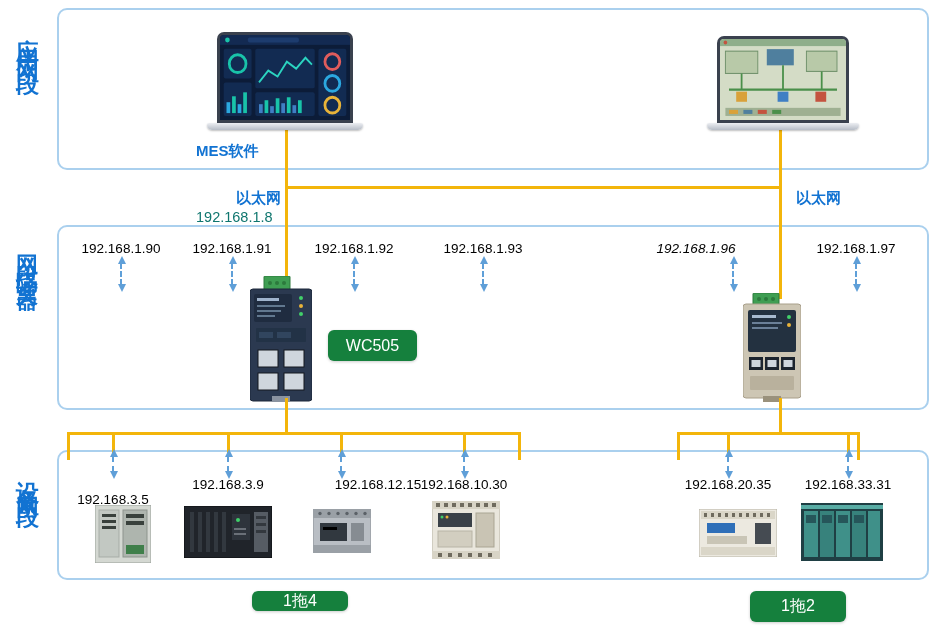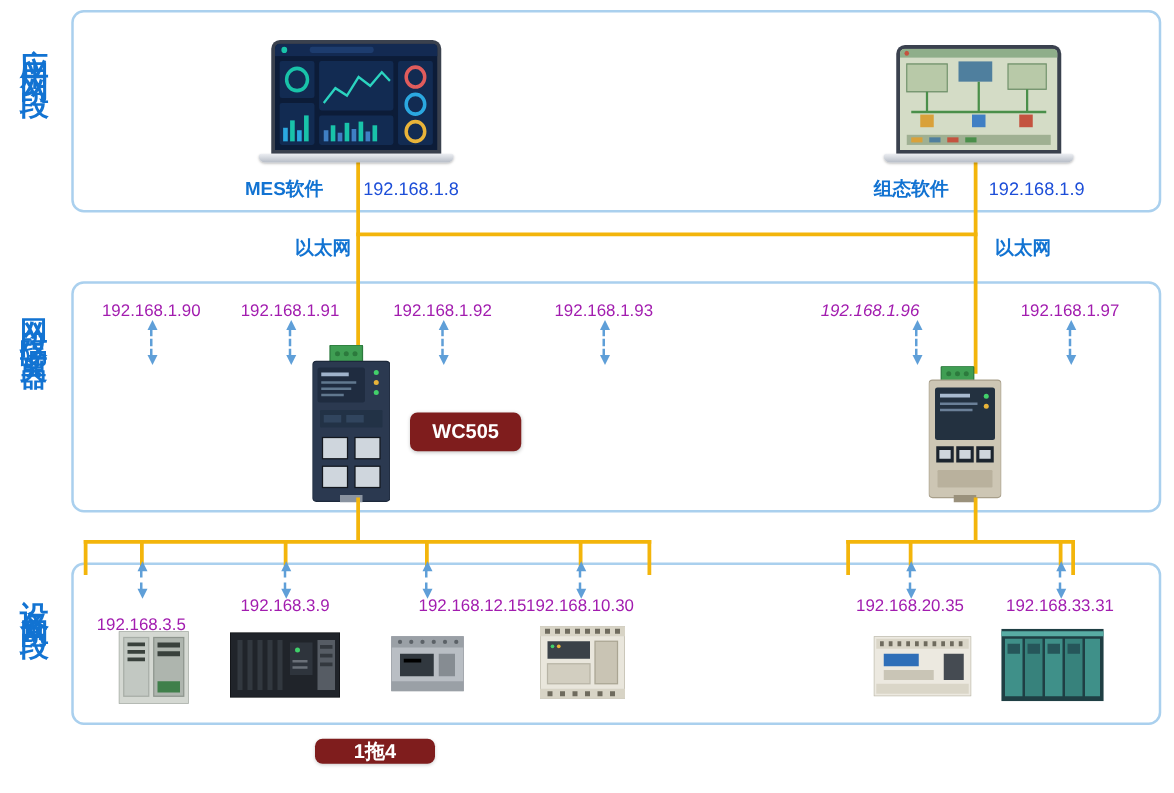--- a/index.html
+++ b/index.html
@@ -6,37 +6,37 @@
   #canvas{position:relative;width:939px;height:634px;background:#ffffff;
           font-family:"Liberation Sans",sans-serif;overflow:hidden;}
 
   .sec-box{position:absolute;border:2px solid #aad0ee;border-radius:10px;
            background:#ffffff;box-sizing:border-box;}
 
   .vlabel{position:absolute;color:#1273d2;font-weight:bold;font-size:23px;
           writing-mode:vertical-lr;text-orientation:upright;letter-spacing:11px;
           line-height:1;}
 
-  .caption{position:absolute;display:flex;align-items:center;white-space:nowrap;}
+  .caption{position:absolute;display:flex;align-items:flex-start;white-space:nowrap;flex-direction:column;}
   .blue-cap{color:#1273d2;font-weight:bold;font-size:15px;margin-right:32px;}
-  .ip-cap{color:#1d4ed8;font-size:14.5px;}
+  .ip-cap{color:#0f766e;font-size:14.5px;margin-top:48px;}
   .eth-label{position:absolute;color:#1273d2;font-weight:bold;font-size:15px;white-space:nowrap;}
 
-  .ip{position:absolute;transform:translateX(-50%);font-size:13.5px;color:#a21caf;white-space:nowrap;}
+  .ip{position:absolute;transform:translateX(-50%);font-size:13.5px;color:#000000;white-space:nowrap;}
 
   .yh{position:absolute;height:3px;background:#f3b50b;}
   .yv{position:absolute;width:3px;background:#f3b50b;}
 
   .varrow{position:absolute;width:0;border-left:2px dashed #5f9fd8;}
   .varrow::before,.varrow::after{content:"";position:absolute;left:-4px;
      border-left:4px solid transparent;border-right:4px solid transparent;}
   .varrow::before{top:-7px;border-bottom:8px solid #5f9fd8;}
   .varrow::after{bottom:-7px;border-top:8px solid #5f9fd8;}
 
-  .btn-label{position:absolute;background:#7f1d1d;color:#fff;font-weight:bold;
+  .btn-label{position:absolute;background:#15803d;color:#fff;font-weight:normal;
      font-size:16px;display:flex;align-items:center;justify-content:center;
      border-radius:6px;box-shadow:0 1px 3px rgba(0,0,0,.2);}
 
   .laptop{position:absolute;}
   .laptop .screen{position:absolute;left:10px;right:10px;top:0;bottom:7px;
      background:#3a414e;border-radius:7px 7px 0 0;padding:3px;box-sizing:border-box;}
   .laptop .screen svg{display:block;width:100%;height:100%;border-radius:4px 4px 0 0;}
   .laptop .base{position:absolute;left:0;right:0;bottom:0;height:7px;
      background:linear-gradient(#eceef2,#b6bcc6);border-radius:3px 3px 7px 7px;
      box-shadow:0 1px 2px rgba(0,0,0,.25);}
@@ -116,24 +116,20 @@
         <rect x="58" y="70" width="10" height="4" fill="#4a8f4a"></rect>
       </svg>
     </div>
     <div class="base"></div>
   </div>
 
   <div class="caption" style="left:196px;top:142px;">
     <span class="blue-cap">MES软件</span>
     <span class="ip-cap">192.168.1.8</span>
   </div>
-  <div class="caption" style="left:699px;top:142px;">
-    <span class="blue-cap">组态软件</span>
-    <span class="ip-cap">192.168.1.9</span>
-  </div>
 
   <span class="eth-label" style="left:236px;top:189px;">以太网</span>
   <span class="eth-label" style="left:796px;top:189px;">以太网</span>
 
   <span class="ip" style="left:121px;top:241px;">192.168.1.90</span>
   <span class="ip" style="left:232px;top:241px;">192.168.1.91</span>
   <span class="ip" style="left:354px;top:241px;">192.168.1.92</span>
   <span class="ip" style="left:483px;top:241px;">192.168.1.93</span>
   <span class="ip" style="left:696px;top:241px;font-style:italic;">192.168.1.96</span>
   <span class="ip" style="left:856px;top:241px;text-align:right;">192.168.1.97</span>
@@ -329,14 +325,15 @@
       <rect x="51" y="8" width="14" height="46" fill="#37827c"></rect>
       <rect x="67" y="8" width="12" height="46" fill="#3f9089"></rect>
       <rect x="5" y="12" width="10" height="8" fill="#26565a"></rect>
       <rect x="21" y="12" width="10" height="8" fill="#26565a"></rect>
       <rect x="37" y="12" width="10" height="8" fill="#26565a"></rect>
       <rect x="53" y="12" width="10" height="8" fill="#26565a"></rect>
     </svg>
   </div>
 
   <div class="btn-label" style="left:224px;top:591px;width:96px;height:20px;margin-left:28px;">1拖4</div>
+  <div class="btn-label" style="left:750px;top:591px;width:96px;height:31px;">1拖2</div>
 
 </div>
 
 </body></html>

